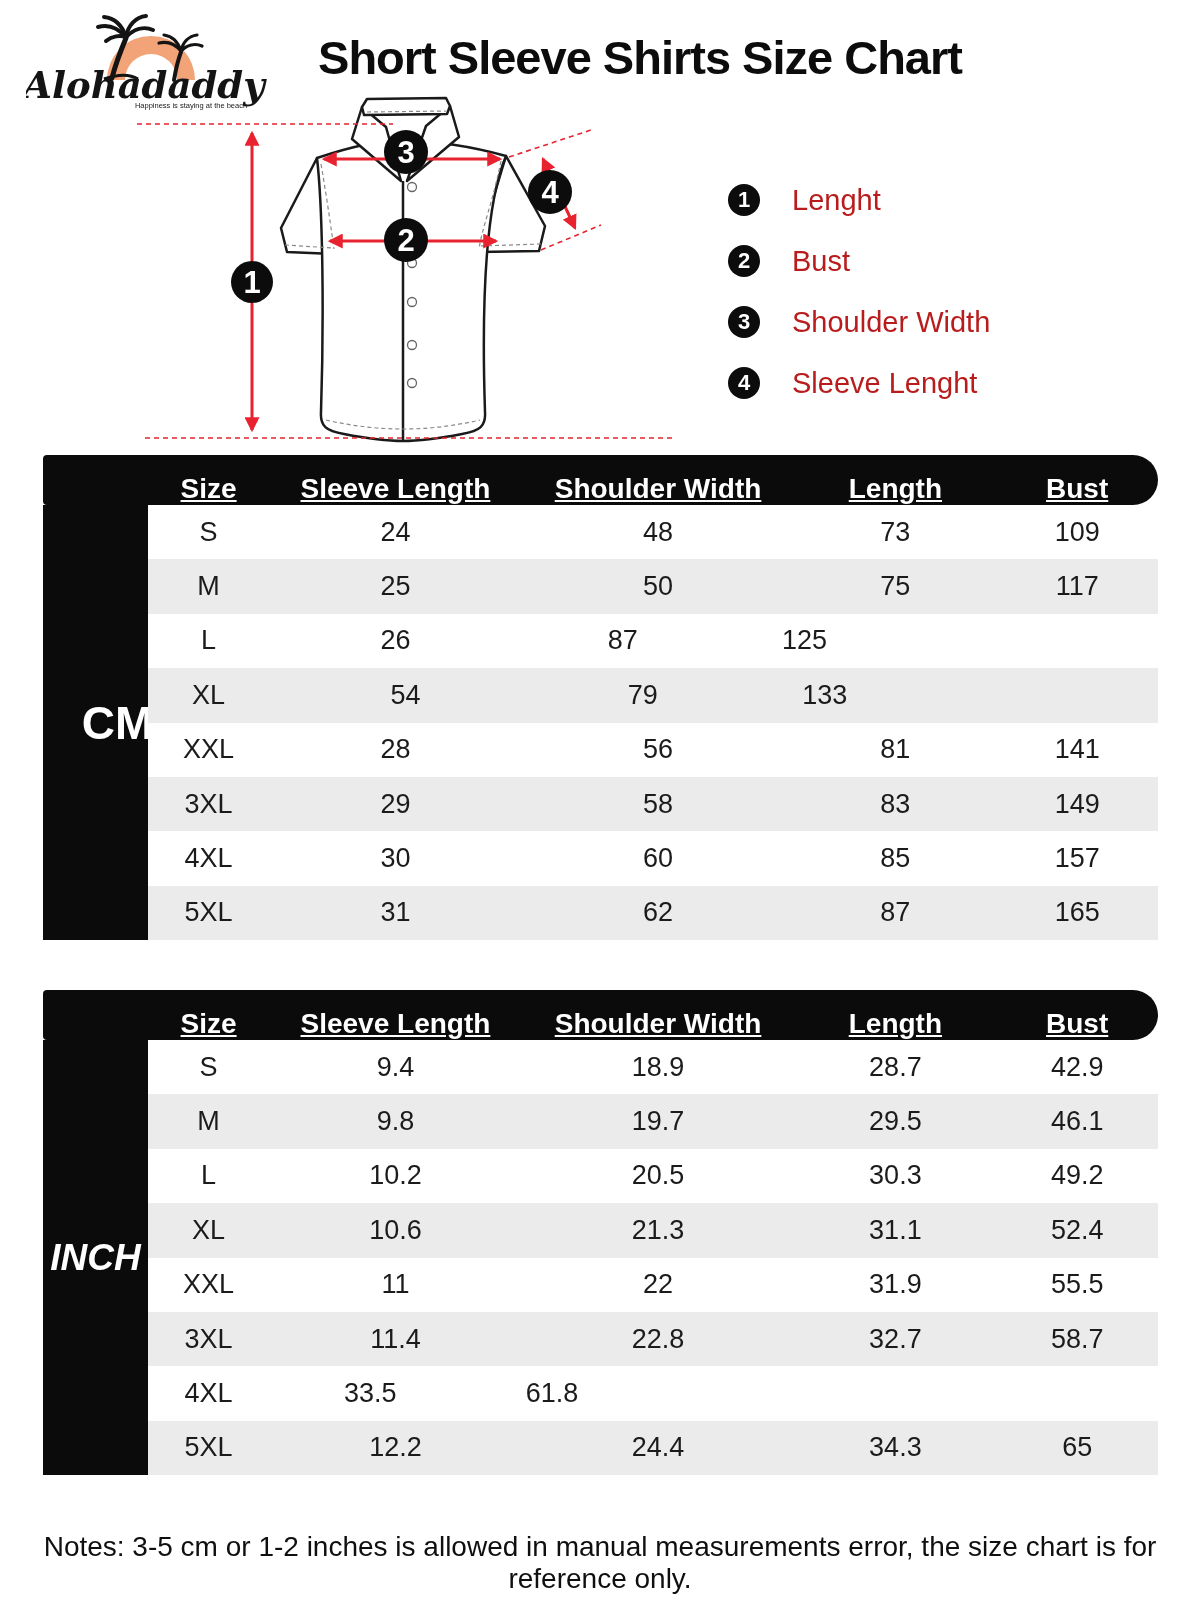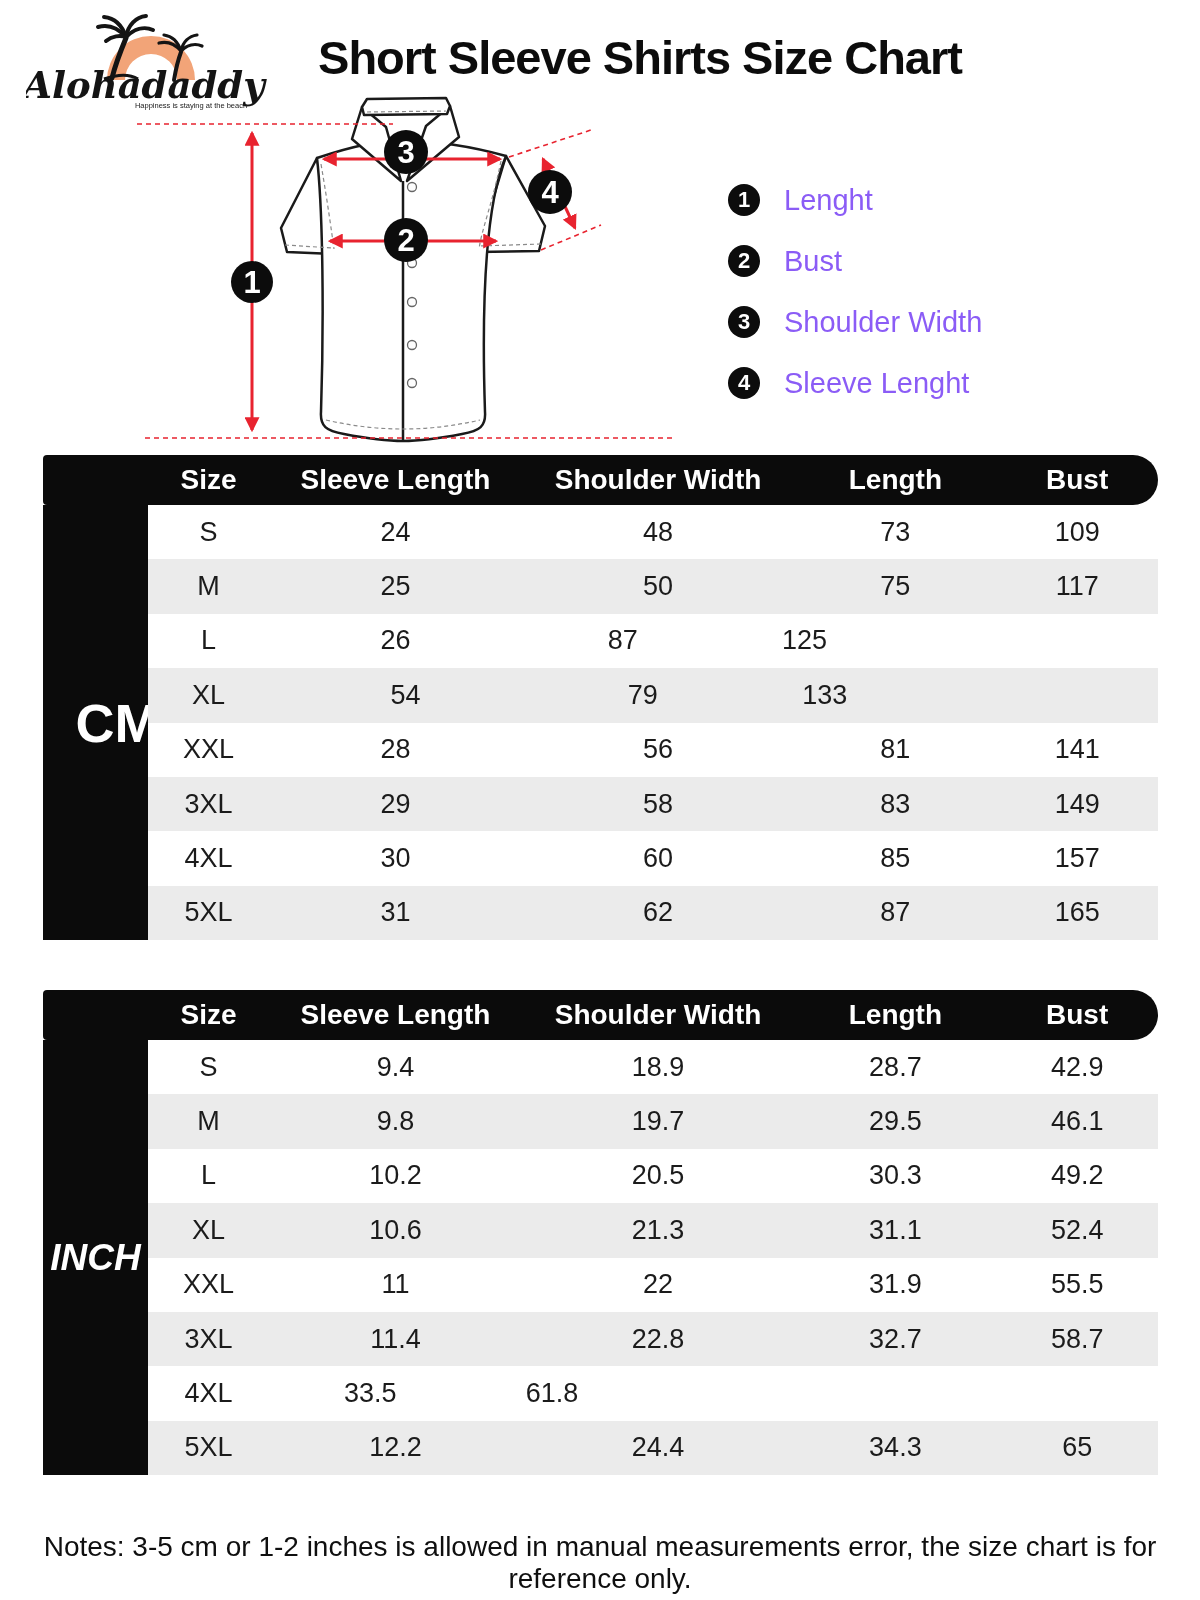--- a/index.html
+++ b/index.html
@@ -18,39 +18,39 @@
 
   
   .shirt-svg { position:absolute; left:125px; top:95px; }
 
   .legend { position:absolute; left:728px; top:183px; }
   .legend-item { display:flex; align-items:center; height:34px; margin-bottom:27px; }
   .legend-num {
     width:32px; height:32px; border-radius:50%; background:#0c0c0c; color:#fff;
     font-weight:bold; font-size:22px; line-height:32px; text-align:center; flex:0 0 32px;
   }
-  .legend-label { font-size:29px; color:#8b5cf6; margin-left:24px; white-space:nowrap; }
+  .legend-label { font-size:29px; color:#b91c1c; margin-left:32px; white-space:nowrap; }
 
   
   .size-table { position:absolute; left:43px; width:1115px; }
   .size-table.cm { top:455px; }
   .size-table.inch { top:990px; }
 
   .hbar {
     height:50px; background:#0b0b0b; border-radius:4px 25px 25px 4px;
-    display:flex; align-items:center; color:#fff;
+    display:flex; align-items:flex-end; color:#fff;text-decoration:underline;
   }
   .hspacer { width:105px; flex:0 0 105px; }
   .hcells { flex:1; display:flex; align-items:center; font-weight:bold; font-size:28px; }
   .tbody { display:flex; }
   .side {
     width:105px; flex:0 0 105px; background:#0b0b0b; color:#fff; font-weight:bold;
     display:flex; align-items:center; justify-content:center;
   }
-  .cm .side { font-size:54px;padding-left:44px; }
+  .cm .side { font-size:46px;padding-left:44px; }
   .inch .side { font-size:37px; letter-spacing:0;font-style:italic; }
   .rows { flex:1; }
   .row { display:flex; height:54.4px; align-items:center; font-size:27px; color:#1b1b1b; background:#fff; }
   .row.alt { background:#ebebeb; }
   .cell { text-align:center; }
   .c0 { width:12%; } .c1 { width:25%; } .c2 { width:27%; } .c3 { width:20%; } .c4 { width:16%; }
 
   
   .notes { position:absolute; top:1531px; left:0; width:100%; text-align:center; font-size:28px; color:#0f0f0f; }
 </style>

